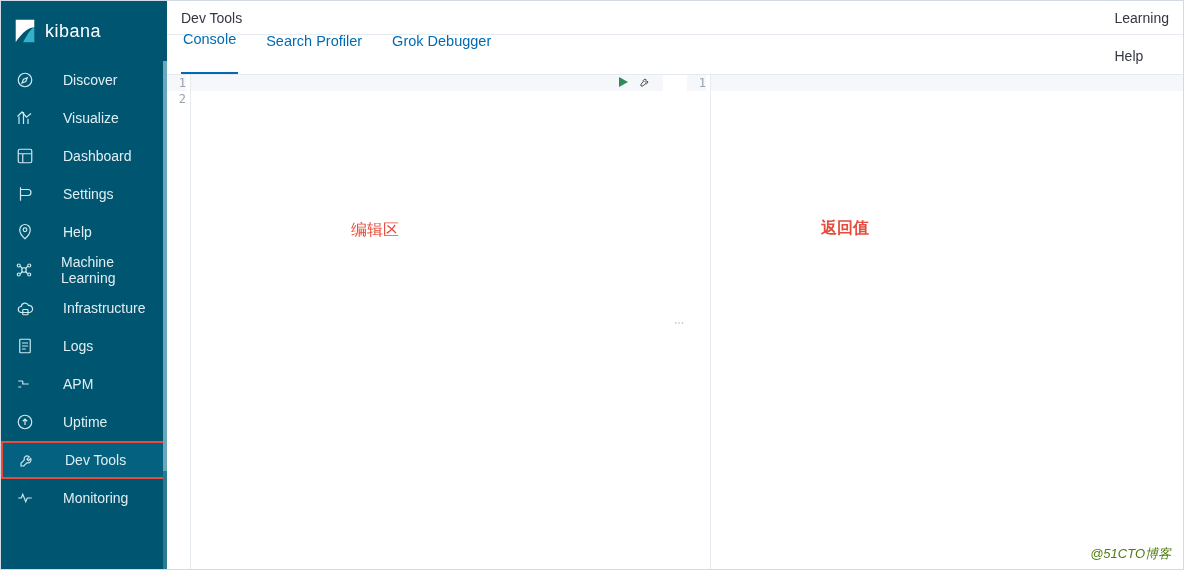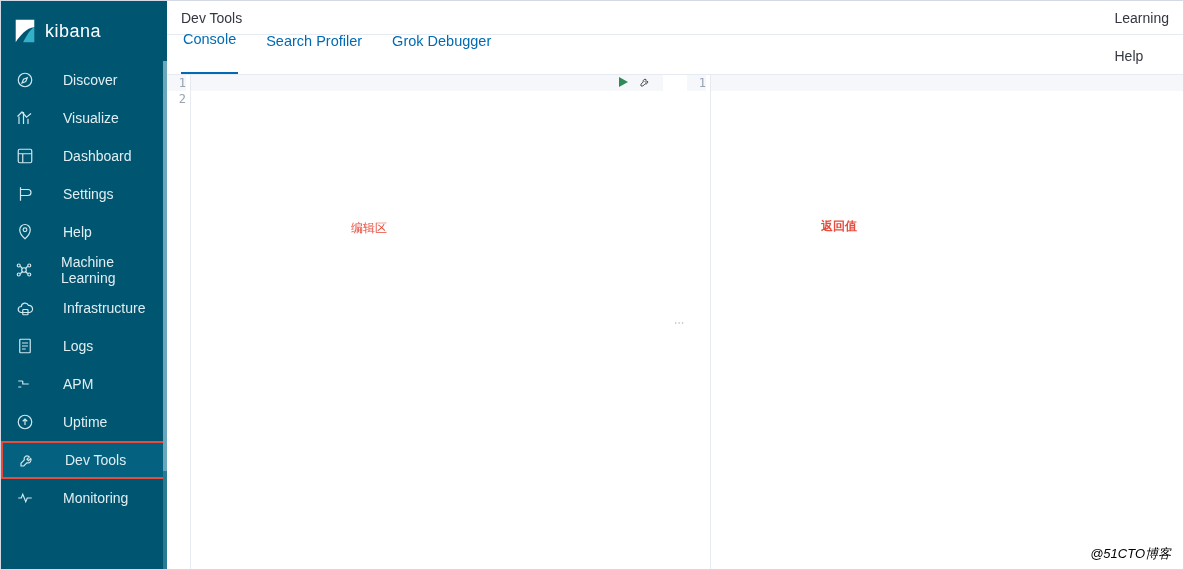--- a/index.html
+++ b/index.html
@@ -31,22 +31,22 @@
   .gutter { width: 24px; background: #fff; border-right: 1px solid #e6ebf1; text-align: right; padding-right: 4px; font-size: 12px; color: #98a2b3; font-family: Menlo, Consolas, monospace; }
   .gutter .ln { height: 16px; line-height: 16px; }
   .gutter .ln.first { background: #f5f7fa; }
   .code { flex: 1; position: relative; font-family: Menlo, Consolas, monospace; font-size: 12px; }
   .code-first-line { height: 16px; background: #f5f7fa; width: 100%; }
   .pane-actions { position: absolute; right: 10px; top: 1px; display: flex; gap: 8px; align-items: center; }
   .pane-actions .act { width: 14px; height: 14px; cursor: pointer; color: #4a4a4a; }
   .divider { width: 16px; display: flex; align-items: center; justify-content: center; position: relative; }
   .divider-handle { width: 4px; height: 100%; background: #fff; }
   .divider-dots { position: absolute; top: 50%; transform: translateY(-50%); font-size: 10px; color: #98a2b3; letter-spacing: -2px; writing-mode: vertical-rl; }
-  .annotation { position: absolute; color: #e74c3c; font-size: 12px; font-weight: 500; }
-  .watermark { position: absolute; right: 12px; bottom: 6px; color: #000000; font-size: 13px; font-style: italic; }
+  .annotation { position: absolute; color: #e74c3c; font-size: 16px; font-weight: 500; }
+  .watermark { position: absolute; right: 12px; bottom: 6px; color: #4d7c0f; font-size: 13px; font-style: italic; }
   svg { display: block; }
 </style>
 </head>
 <body>
 
 <div class="app">
 
   <div class="sidebar">
     <div class="logo">
       <span>

